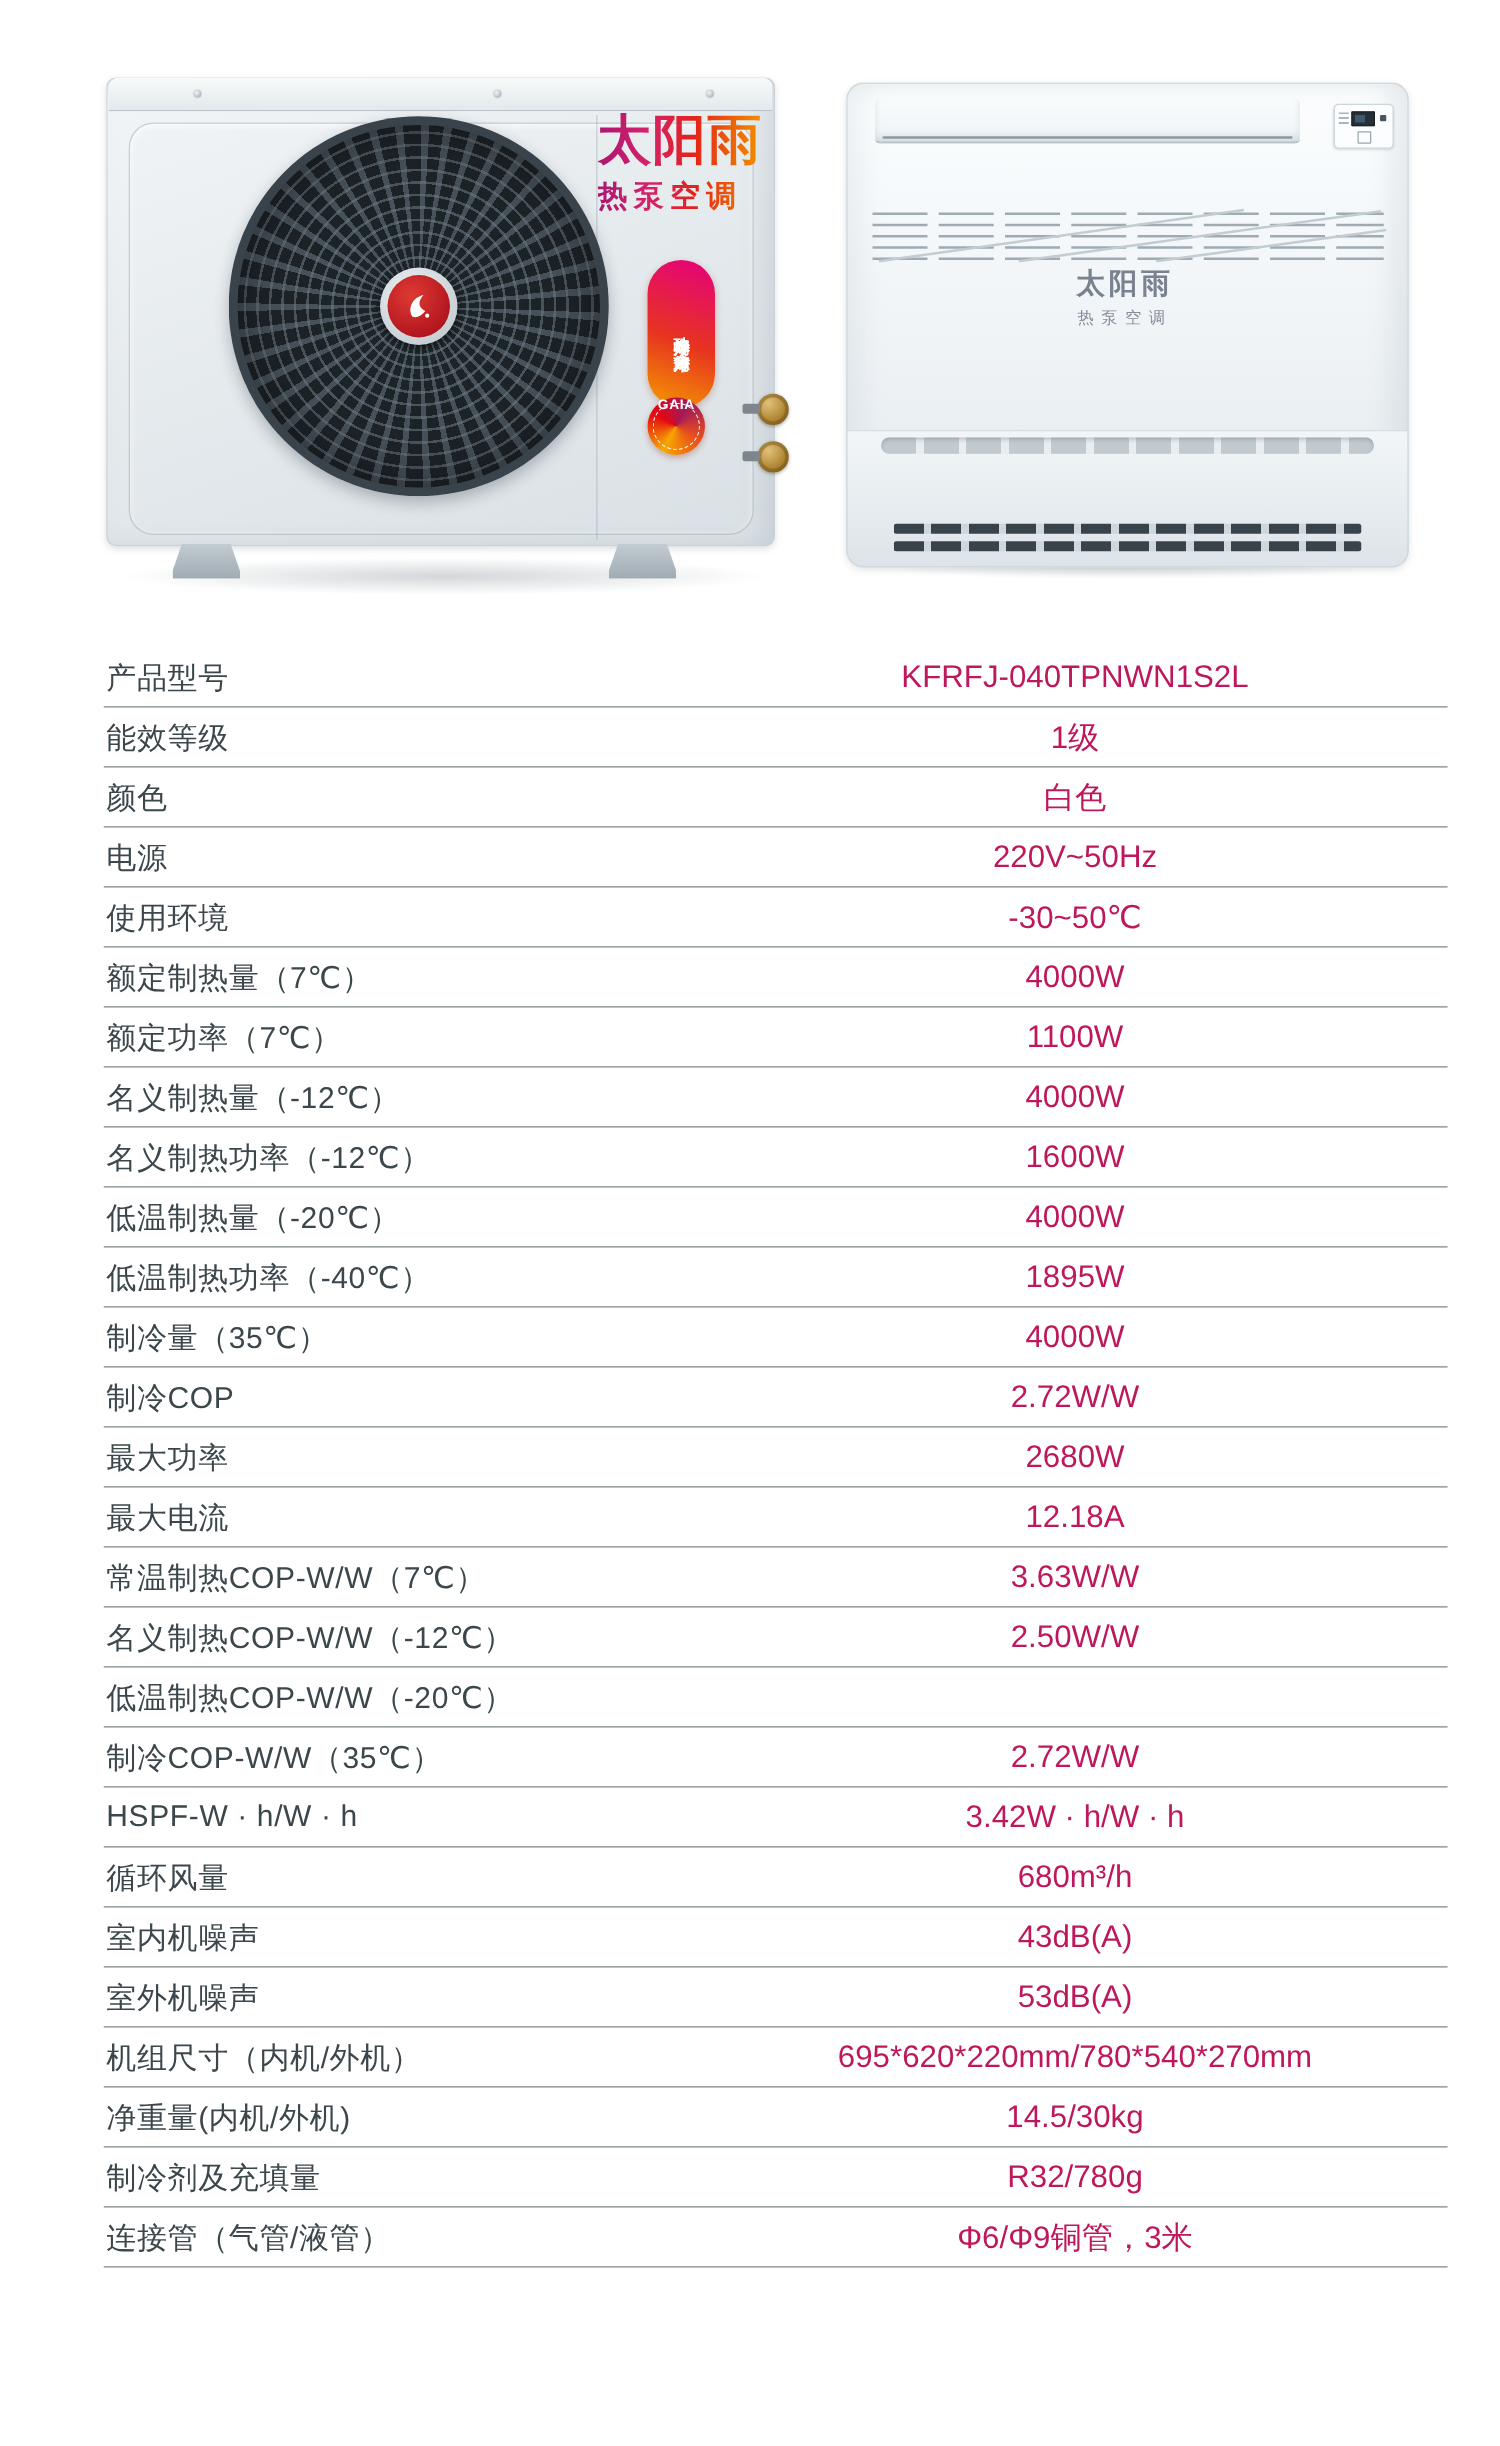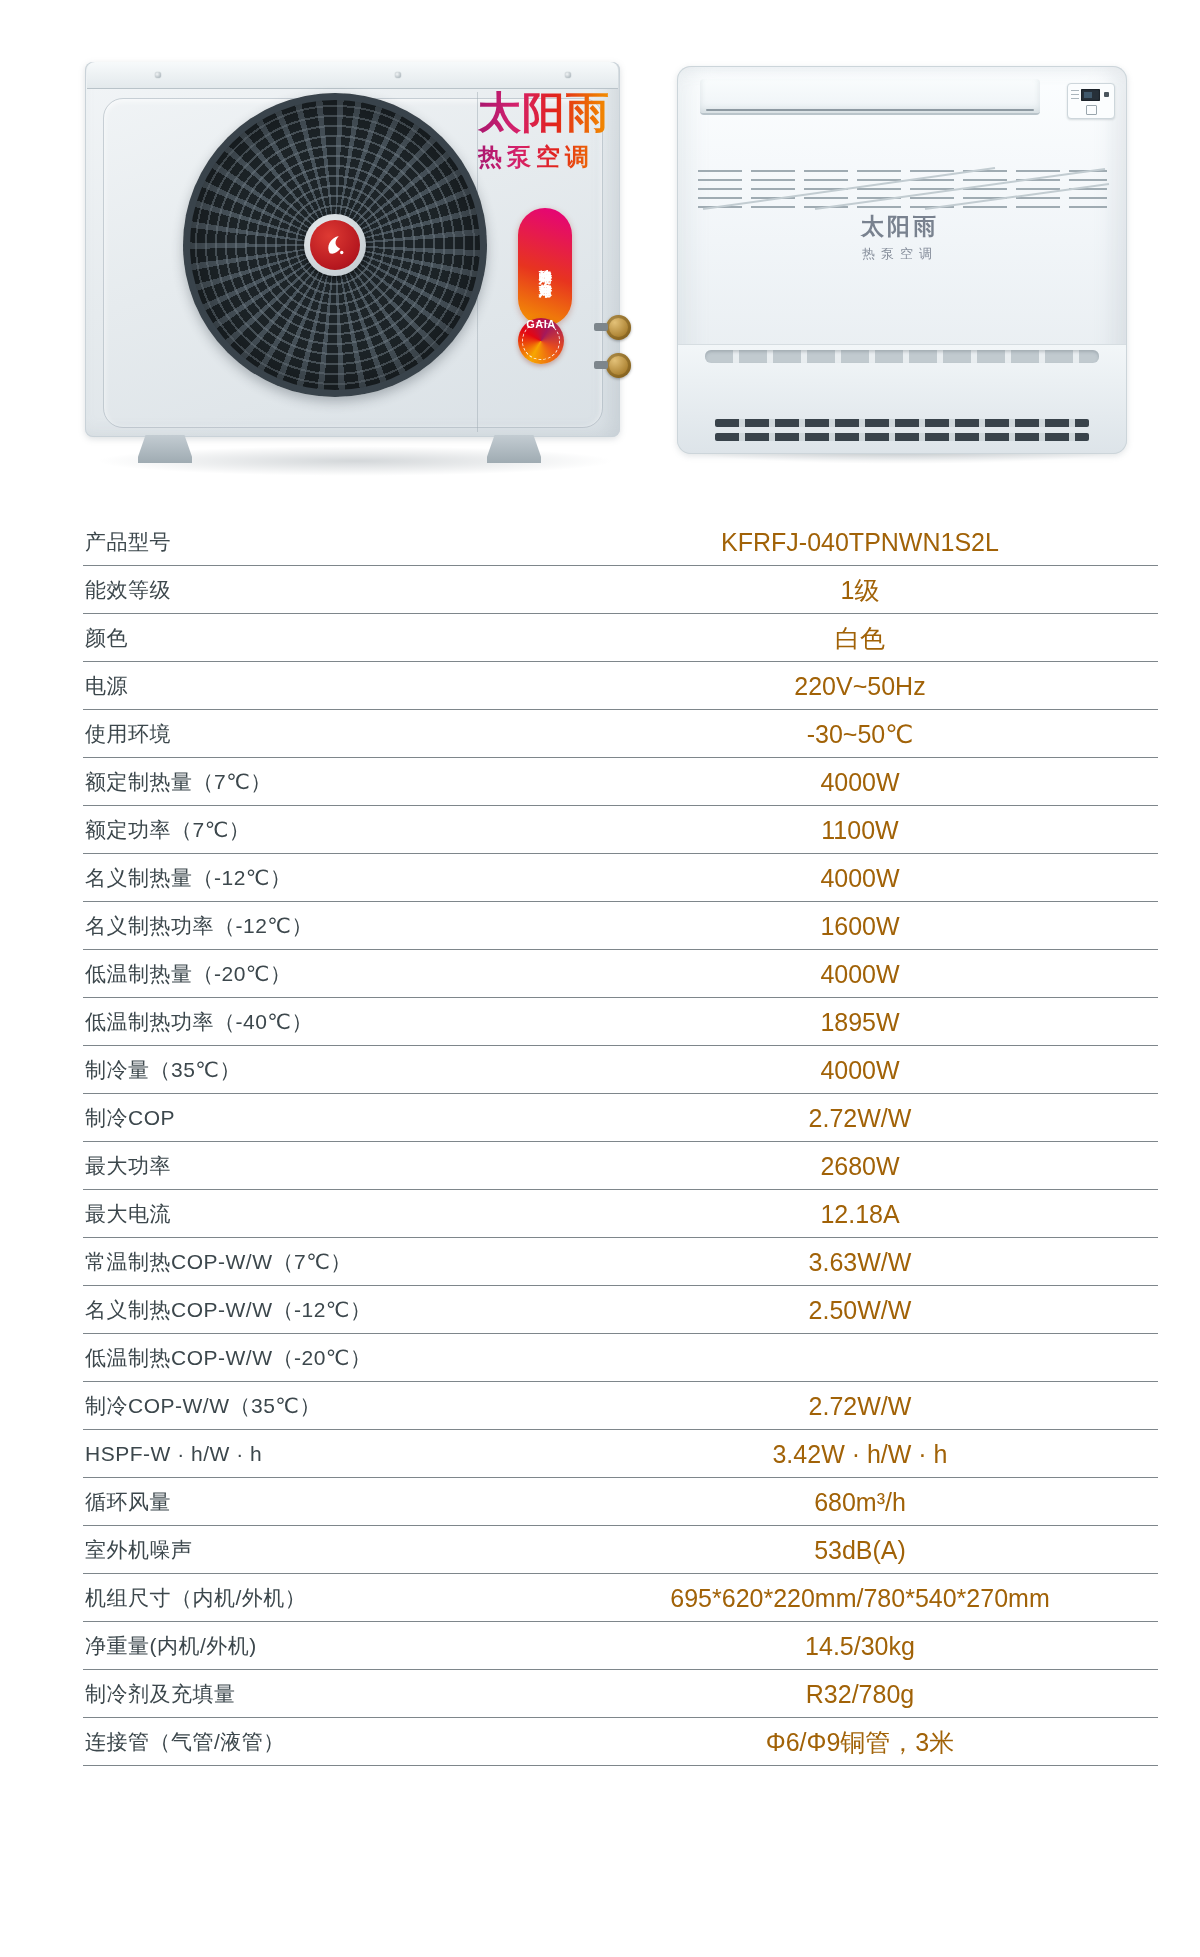--- a/index.html
+++ b/index.html
@@ -103,23 +103,23 @@
     box-shadow:inset 0 2px 3px rgba(90,100,108,.35); opacity:.85; }
   .iu-grille { position:absolute; left:38px; top:350px; width:374px; height:32px; }
   .iu-grille-row { position:absolute; left:0; width:100%; height:8px; border-radius:2px;
     background:repeating-linear-gradient(90deg,#39434b 0 24px, #cfd7db 24px 30px); }
   .iu-grille-row.r1 { top:3px; } .iu-grille-row.r2 { top:17px; }
 
   
   .spec-table { position:absolute; left:83px; top:518px; width:1075px; }
   .spec-row { position:relative; box-sizing:border-box; height:48px; border-bottom:1px solid #7e868b; }
   .spec-label { position:absolute; left:2px; top:50%; transform:translateY(-50%);
-    font-size:21px; color:#3c474c; letter-spacing:.5px; white-space:nowrap; }
+    font-size:24px; color:#3c474c; letter-spacing:.5px; white-space:nowrap; }
   .spec-value { position:absolute; left:477px; width:600px; top:50%; transform:translateY(-50%);
-    text-align:center; font-size:25px; color:#a16207; white-space:nowrap; }
+    text-align:center; font-size:25px; color:#be185d; white-space:nowrap; }
 </style>
 </head>
 <body>
 
 <div class="page">
 
   <div class="unit-shadow shadow-outdoor"></div>
   <div class="unit-shadow shadow-indoor"></div>
 
   <div class="outdoor-unit">
@@ -278,20 +278,24 @@
   </div>
       <div class="spec-row">
     <div class="spec-label">HSPF-W · h/W · h</div>
     <div class="spec-value">3.42W · h/W · h</div>
   </div>
       <div class="spec-row">
     <div class="spec-label">循环风量</div>
     <div class="spec-value">680m³/h</div>
   </div>
       <div class="spec-row">
+    <div class="spec-label">室内机噪声</div>
+    <div class="spec-value">43dB(A)</div>
+  </div>
+      <div class="spec-row">
     <div class="spec-label">室外机噪声</div>
     <div class="spec-value">53dB(A)</div>
   </div>
       <div class="spec-row">
     <div class="spec-label">机组尺寸（内机/外机）</div>
     <div class="spec-value">695*620*220mm/780*540*270mm</div>
   </div>
       <div class="spec-row">
     <div class="spec-label">净重量(内机/外机)</div>
     <div class="spec-value">14.5/30kg</div>

